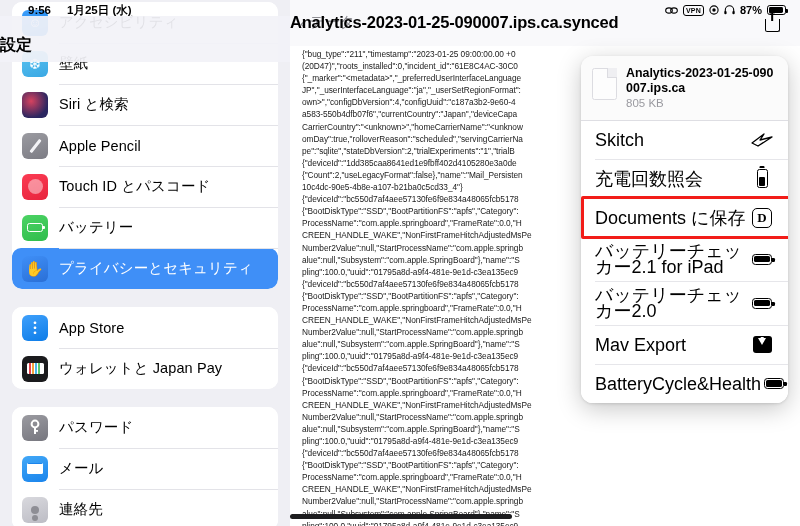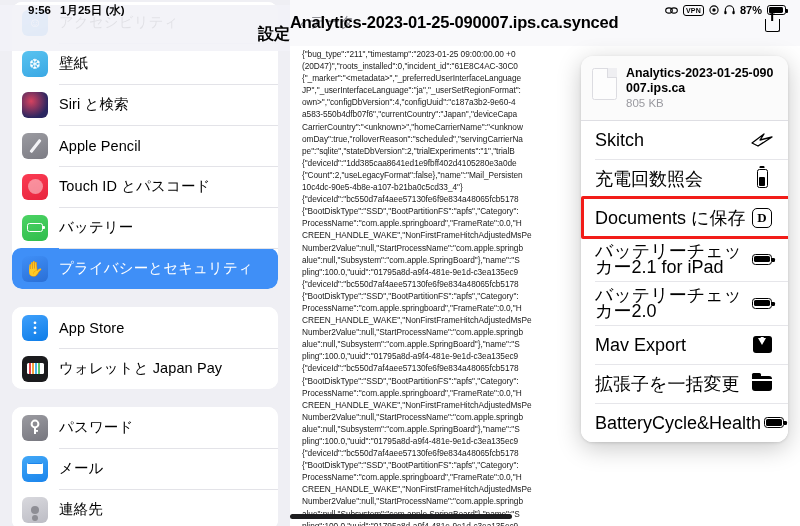--- a/index.html
+++ b/index.html
@@ -11,21 +11,21 @@
   }
   #root { position: relative; width: 800px; height: 526px; overflow: hidden; background:#fff; }
 
   
   .statusbar {
     position: absolute; top: 0; left: 0; width: 800px; height: 20px;
     display: flex; align-items: center;
     font-size: 11px; color: #000; z-index: 40;
     background: transparent;
   }
-  .sb-left { position:absolute; left: 28px; display:flex; align-items:center; gap:9px; font-weight:600; font-size:11.5px;}
+  .sb-left { position:absolute; left: 28px; display:flex; align-items:center; gap:16px; font-weight:600; font-size:11.5px;}
   .sb-right { position:absolute; right: 14px; display:flex; align-items:center; gap:5px; font-size:11px; font-weight:600;}
   .sb-ico { display:inline-flex; align-items:center; }
   .vpn-badge {
     font-size:7px; font-weight:700; border:1.2px solid #000; border-radius:3px;
     padding:0px 2px; line-height:9px; letter-spacing:.2px;
   }
   .batt-shell {
     width:19px; height:10px; border:1.2px solid #000; border-radius:2.8px;
     position:relative; display:inline-block;
   }
@@ -34,23 +34,23 @@
     background:#000; border-radius:0 1px 1px 0;
   }
   .batt-fill{ position:absolute; left:1.2px; top:1.2px; bottom:1.2px; width:13.5px; background:#000; border-radius:1.4px;}
 
   
   .settings-pane{
     position:absolute; left:0; top:0; width:290px; height:526px;
     background:#efeff4; overflow:hidden;
   }
   .settings-header{
-    position:absolute; top:5px; left:0; width:290px; height:46px;
+    position:absolute; top:16px; left:0; width:290px; height:46px;
     background:rgba(242,242,247,.93);
-    display:flex; align-items:flex-end; justify-content:flex-end;
+    display:flex; align-items:flex-end; justify-content:flex-start;
     padding-bottom:6px;
     font-size:16px; font-weight:700; color:#000;
     z-index:12;
   }
   .settings-scroll{ position:absolute; top:0; left:0; width:290px; }
   .group{
     margin:0 12px 18px 12px; background:#fff; border-radius:10px; overflow:hidden;
   }
   .srow{
     display:flex; align-items:center; height:41px; padding-left:10px; position:relative;
@@ -456,26 +456,20 @@
             <span class="bat-h"></span>
           </span>
         </div>
         <div class="sheet-row">
           <span class="sheet-label">Mav Export</span>
           <span class="sheet-ico">
             <span class="dl-ico"></span>
           </span>
         </div>
         <div class="sheet-row">
-          <span class="sheet-label">拡張子を一括変更</span>
-          <span class="sheet-ico">
-            <span class="folder-ico"></span>
-          </span>
-        </div>
-        <div class="sheet-row">
           <span class="sheet-label">BatteryCycle&amp;Health</span>
           <span class="sheet-ico">
             <span class="bat-h"></span>
           </span>
         </div>
       </div>
     <div class="row-highlight" id="row-highlight" style="top: 140px; height: 43px; border-color: rgb(242, 28, 24);"></div>
   </div>
 
 </div>

